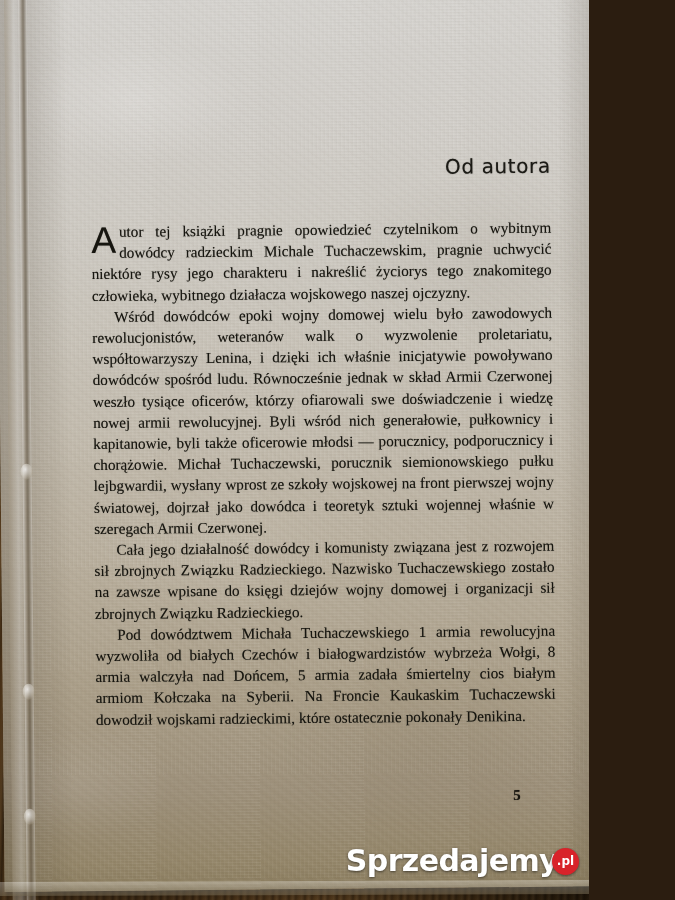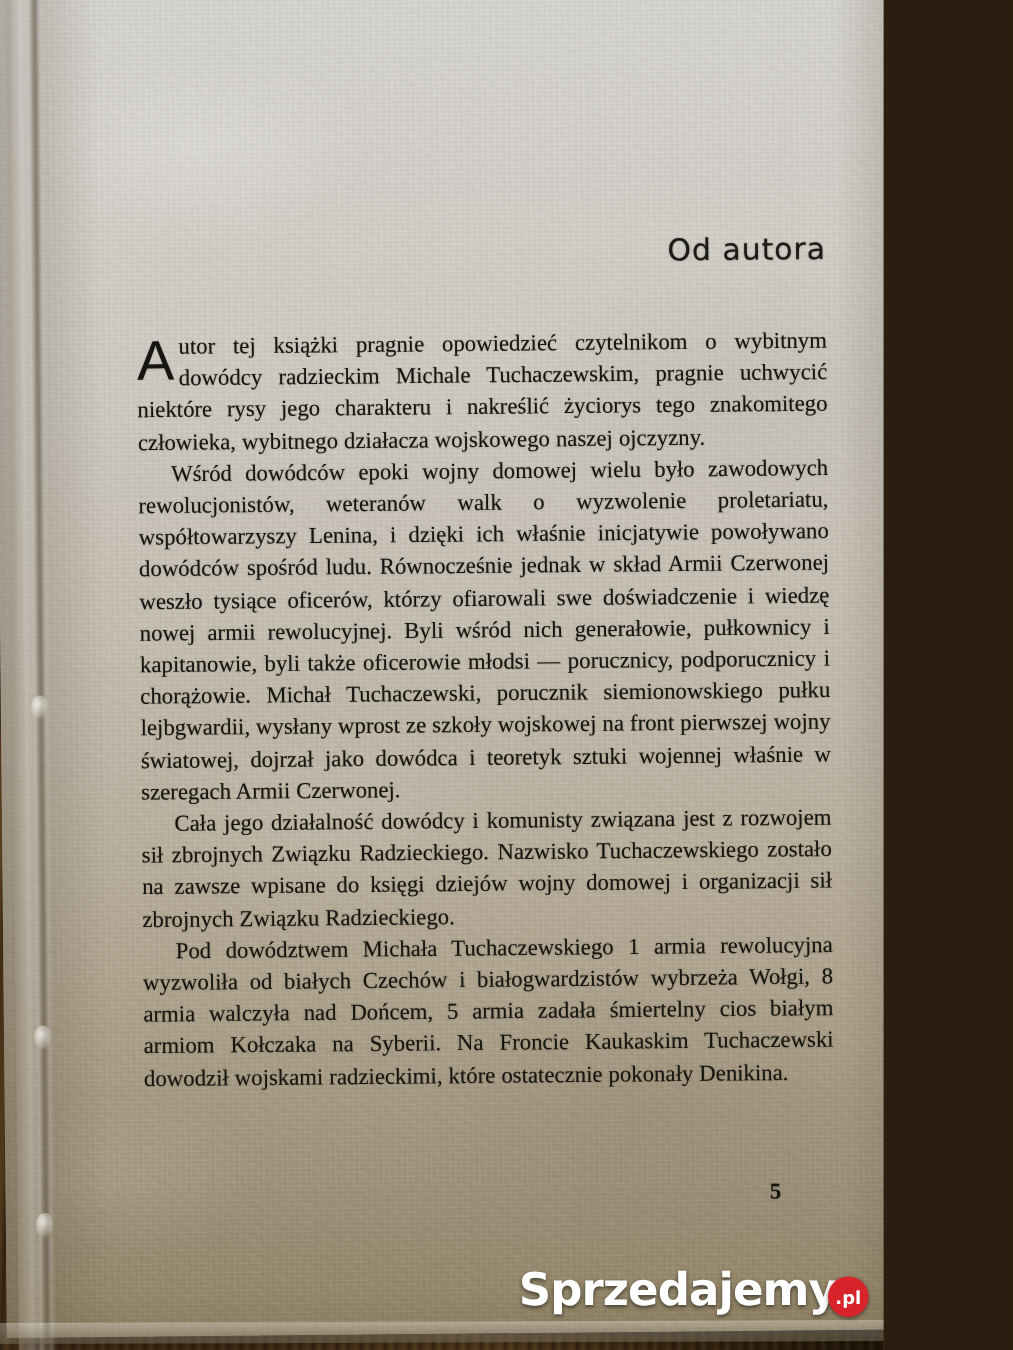--- a/index.html
+++ b/index.html
@@ -216,21 +216,21 @@
     color: #171510;
     text-shadow: 0 0 0.8px rgba(20,18,12,0.6);
   }
 
   
   #watermark {
     position: absolute;
     right: 10px;
     bottom: 22px;
     display: flex;
-    align-items: flex-end;
+    align-items: center;
     pointer-events: none;
   }
   #watermark-text {
     font-family: "DejaVu Sans", sans-serif;
     font-size: 30px;
     font-weight: bold;
     color: #ffffff;
     letter-spacing: -0.6px;
     text-shadow: 0 1px 3px rgba(0,0,0,0.55);
   }

